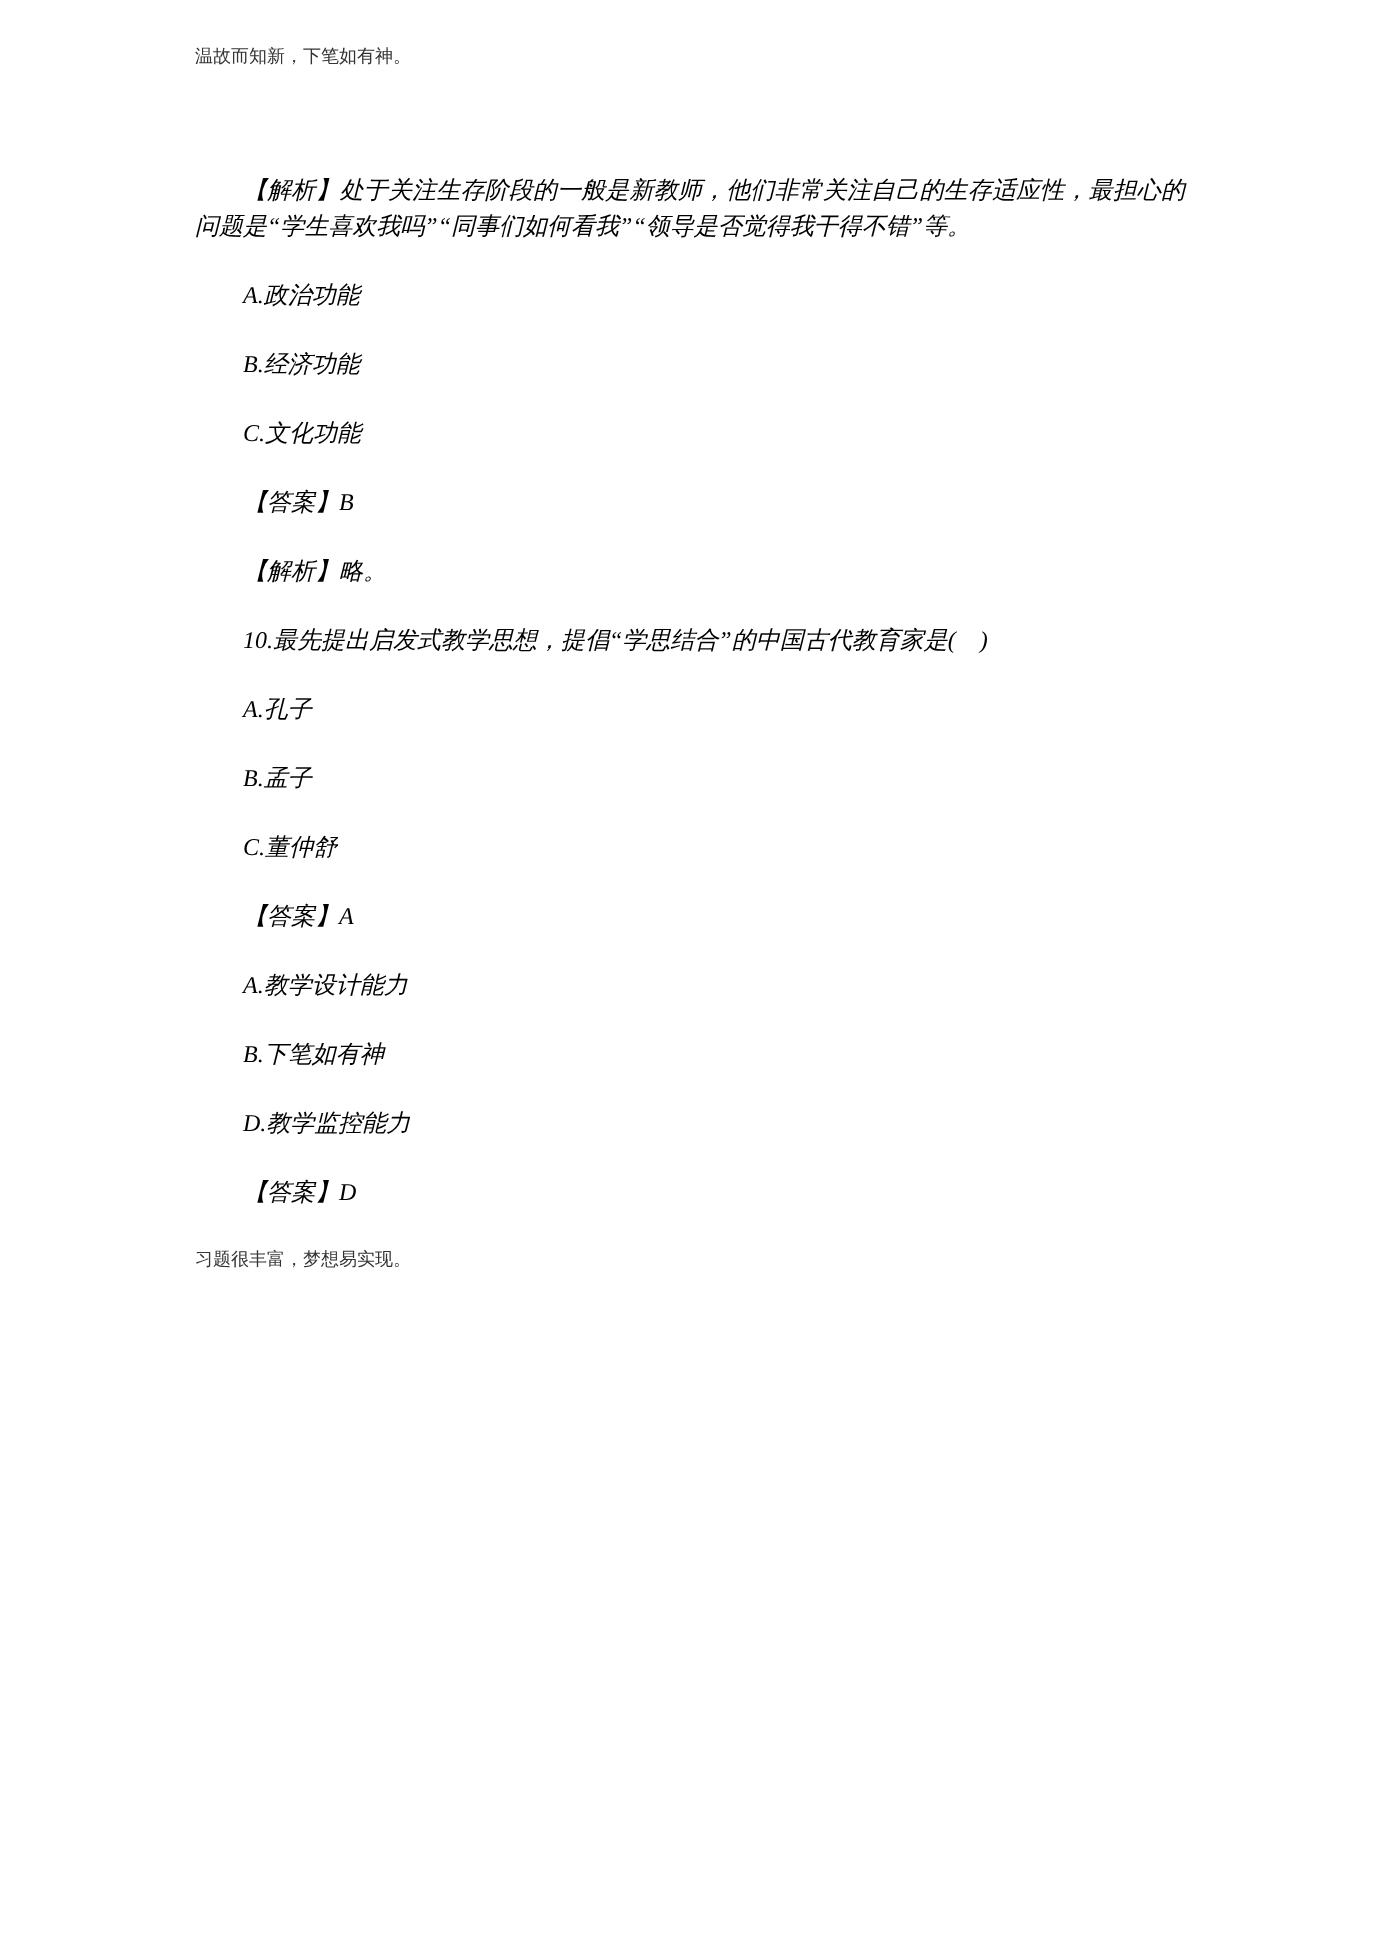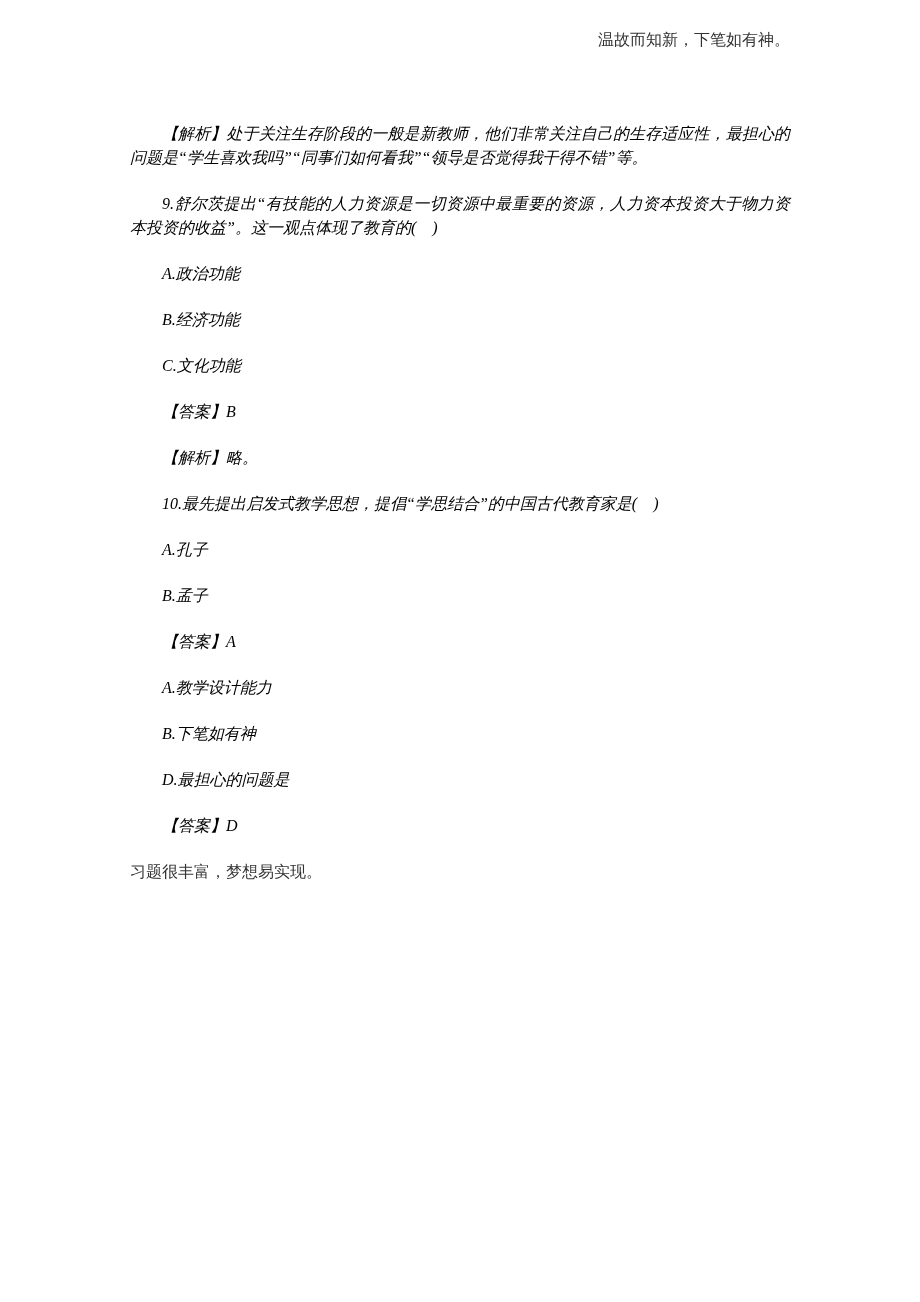--- a/index.html
+++ b/index.html
@@ -11,56 +11,55 @@
       font-family: "SimSun", "宋体", serif;
       color: #000000;
       font-size: 16px;
       line-height: 1.5;
     }
     .page {
       padding: 28px 130px 28px 130px;
       box-sizing: border-box;
     }
     .header {
-      font-size: 16px;
+      font-size: 12px;
       color: #333;
       margin-bottom: 70px;
-      text-align: right;
     }
     .footer {
-      font-size: 16px;
+      font-size: 12px;
       color: #333;
       margin-top: 14px;
     }
     .para {
       text-indent: 2em;
       margin: 0 0 22px 0;
       text-align: justify;
       font-style: italic;
     }
   </style>
 </head>
 <body>
 
 <div class="page">
   <div class="header">温故而知新，下笔如有神。</div>
 
   <p class="para">【解析】处于关注生存阶段的一般是新教师，他们非常关注自己的生存适应性，最担心的问题是“学生喜欢我吗”“同事们如何看我”“领导是否觉得我干得不错”等。</p>
 
-  <p class="para">9.舒尔茨提出“有技能的人力资源是一切资源中最重要的资源，人力资本投资大于物力资本投资的收益”。这一观点体现了教育的(　)</p>
   <p class="para">A.政治功能</p>
   <p class="para">B.经济功能</p>
   <p class="para">C.文化功能</p>
   <p class="para">【答案】B</p>
   <p class="para">【解析】略。</p>
 
   <p class="para">10.最先提出启发式教学思想，提倡“学思结合”的中国古代教育家是(　)</p>
   <p class="para">A.孔子</p>
   <p class="para">B.孟子</p>
+  <p class="para">C.董仲舒</p>
   <p class="para">【答案】A</p>
 
   <p class="para">A.教学设计能力</p>
   <p class="para">B.下笔如有神</p>
-  <p class="para">D.最担心的问题是</p>
+  <p class="para">D.教学监控能力</p>
   <p class="para">【答案】D</p>
 
   <div class="footer">习题很丰富，梦想易实现。</div>
 </div>
 
 </body></html>

